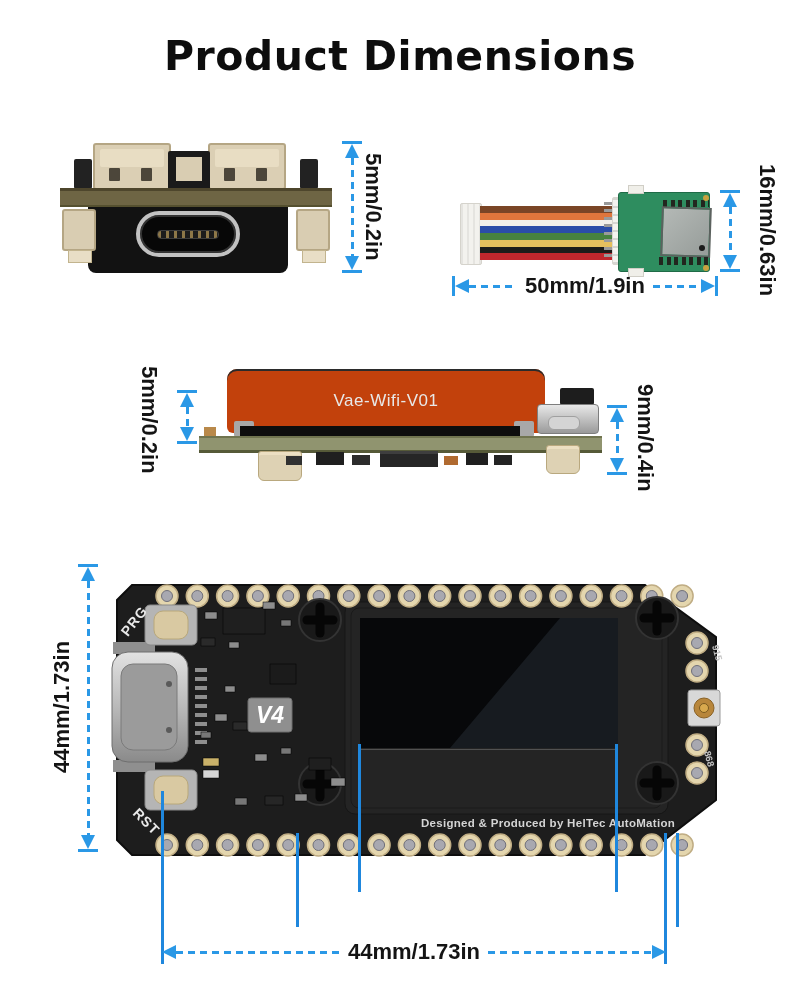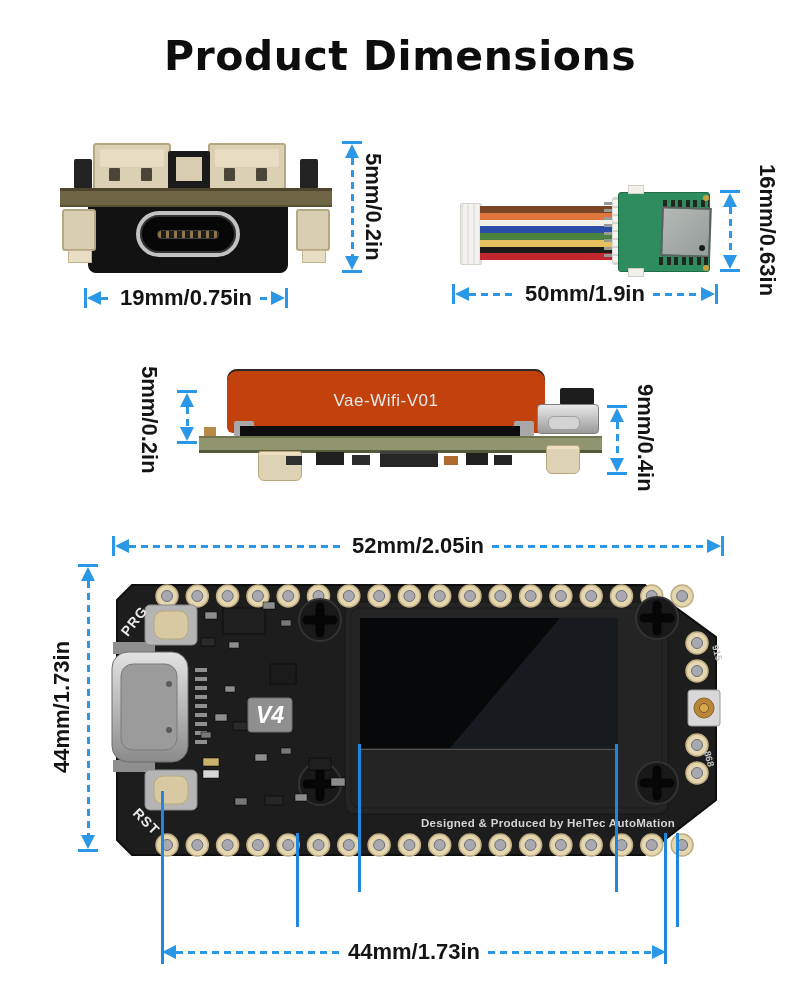--- a/index.html
+++ b/index.html
@@ -118,29 +118,20 @@
 
   <div class="dimv" style="left:341px;top:141px;width:22px;height:132px;">
     <i class="cap"></i>
       <i class="ar-u"></i>
     <i class="dash"></i>
     <i class="ar-d"></i>
       <i class="cap"></i>
   </div>
   <div class="vlabel" style="left:356px;top:142px;width:34px;height:130px;">5mm/0.2in</div>
 
-  <div class="dimh" style="left:84px;top:286px;width:204px;height:24px;">
-    <i class="cap"></i>
-      <i class="ar-l"></i>
-    <i class="dash"></i>
-    <span class="lbl">19mm/0.75in</span>
-    <i class="dash"></i>
-    <i class="ar-r"></i>
-      <i class="cap"></i>
-  </div>
 
   <div class="connL"></div>
   <div class="wires" id="wires">
       <div class="wire" style="background: rgb(122, 69, 38);"></div>
       <div class="wire" style="background: rgb(224, 118, 60);"></div>
       <div class="wire" style="background: rgb(242, 240, 234);"></div>
       <div class="wire" style="background: rgb(43, 77, 168);"></div>
       <div class="wire" style="background: rgb(71, 130, 63);"></div>
       <div class="wire" style="background: rgb(230, 192, 94);"></div>
       <div class="wire" style="background: rgb(30, 28, 26);"></div>
@@ -161,21 +152,21 @@
 
   <div class="dimv" style="left:719px;top:190px;width:22px;height:82px;">
     <i class="cap"></i>
       <i class="ar-u"></i>
     <i class="dash"></i>
     <i class="ar-d"></i>
       <i class="cap"></i>
   </div>
   <div class="vlabel" style="left:750px;top:146px;width:34px;height:168px;">16mm/0.63in</div>
 
-  <div class="dimh" style="left:452px;top:282px;width:266px;height:24px;">
+  <div class="dimh" style="left:452px;top:274px;width:266px;height:24px;">
     <i class="cap"></i>
       <i class="ar-l"></i>
     <i class="dash"></i>
     <span class="lbl">50mm/1.9in</span>
     <i class="dash"></i>
     <i class="ar-r"></i>
       <i class="cap"></i>
   </div>
 
   <div class="moduleC">
@@ -210,29 +201,20 @@
   </div>
   <div class="dimv" style="left:606px;top:405px;width:22px;height:70px;">
     <i class="cap"></i>
       <i class="ar-u"></i>
     <i class="dash"></i>
     <i class="ar-d"></i>
       <i class="cap"></i>
   </div>
   <div class="vlabel" style="left:628px;top:367px;width:34px;height:142px;">9mm/0.4in</div>
 
-  <div class="dimh" style="left:112px;top:534px;width:612px;height:24px;">
-    <i class="cap"></i>
-      <i class="ar-l"></i>
-    <i class="dash"></i>
-    <span class="lbl">52mm/2.05in</span>
-    <i class="dash"></i>
-    <i class="ar-r"></i>
-      <i class="cap"></i>
-  </div>
 
   <div class="dimv" style="left:76px;top:564px;width:24px;height:288px;">
     <i class="cap"></i>
       <i class="ar-u"></i>
     <i class="dash"></i>
     <i class="ar-d"></i>
       <i class="cap"></i>
   </div>
   <div class="vlabel up" style="left:45px;top:595px;width:34px;height:224px;">44mm/1.73in</div>
 

